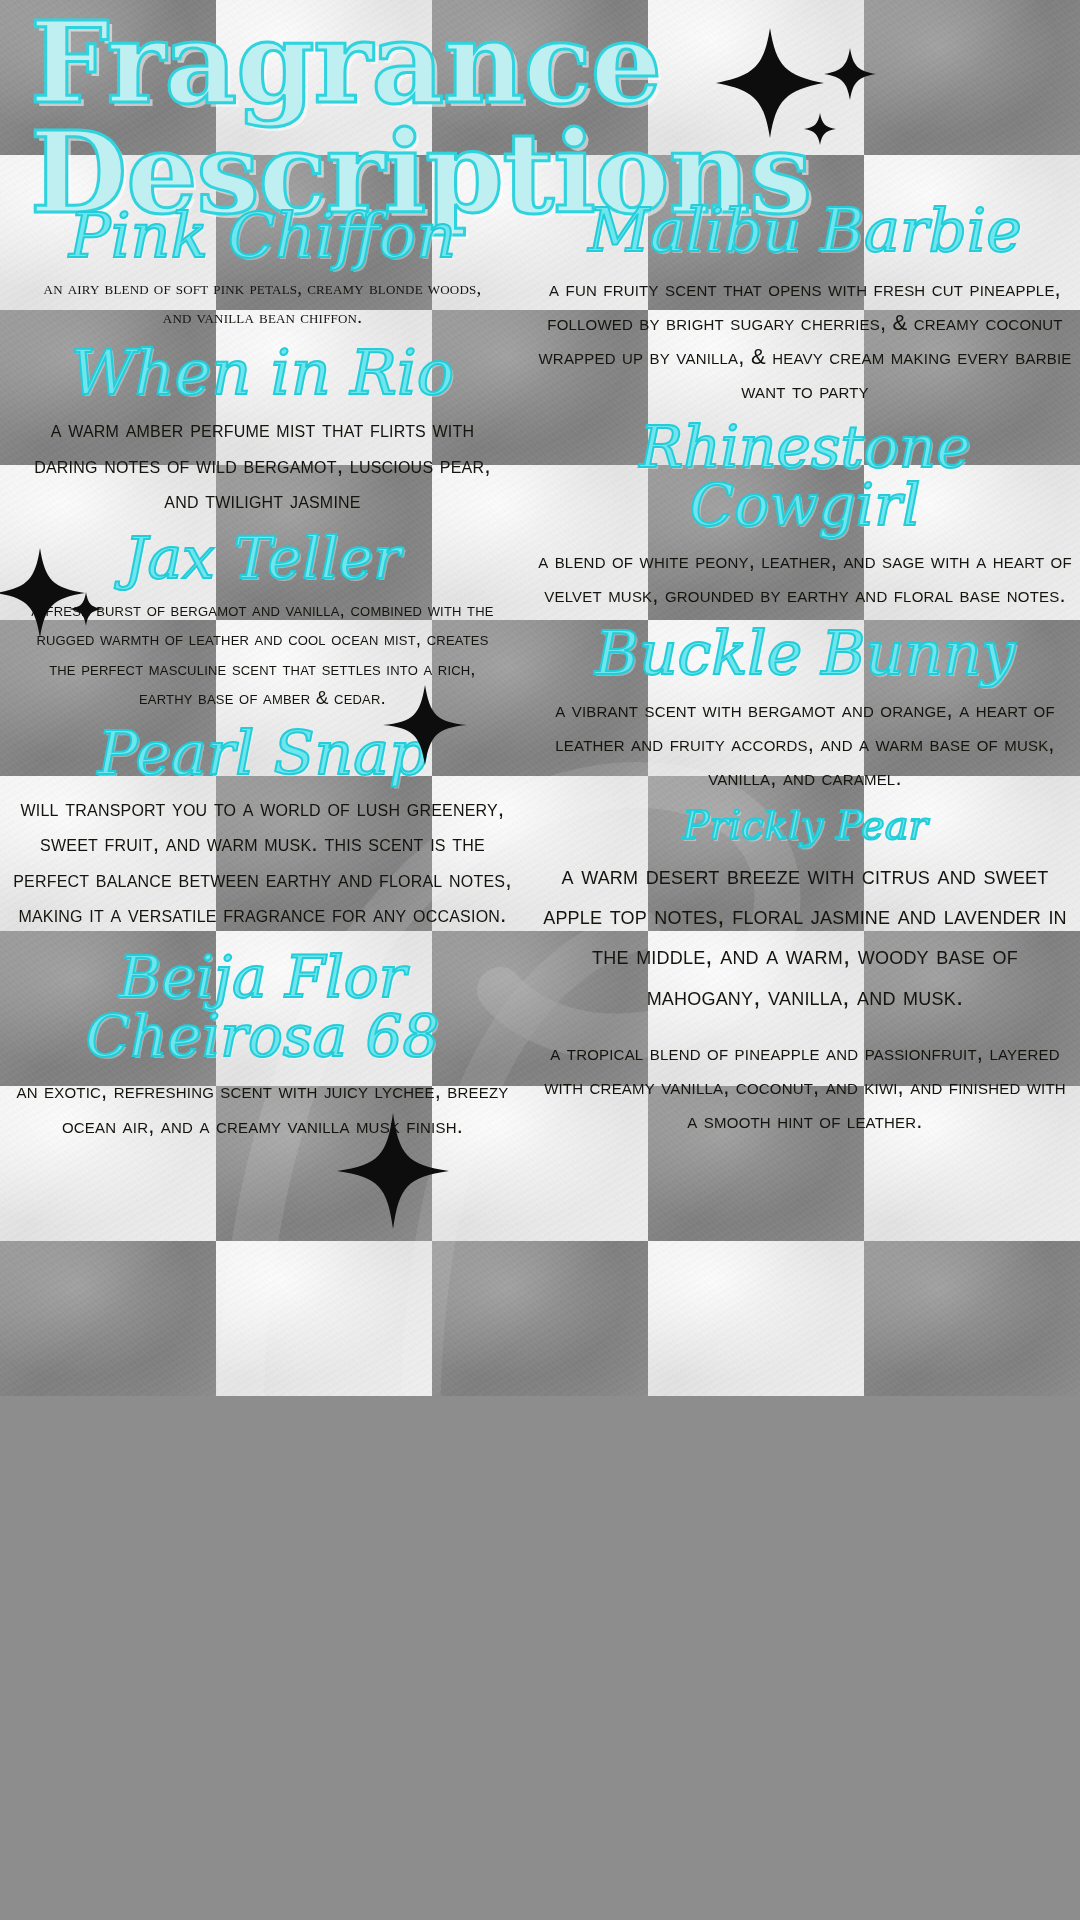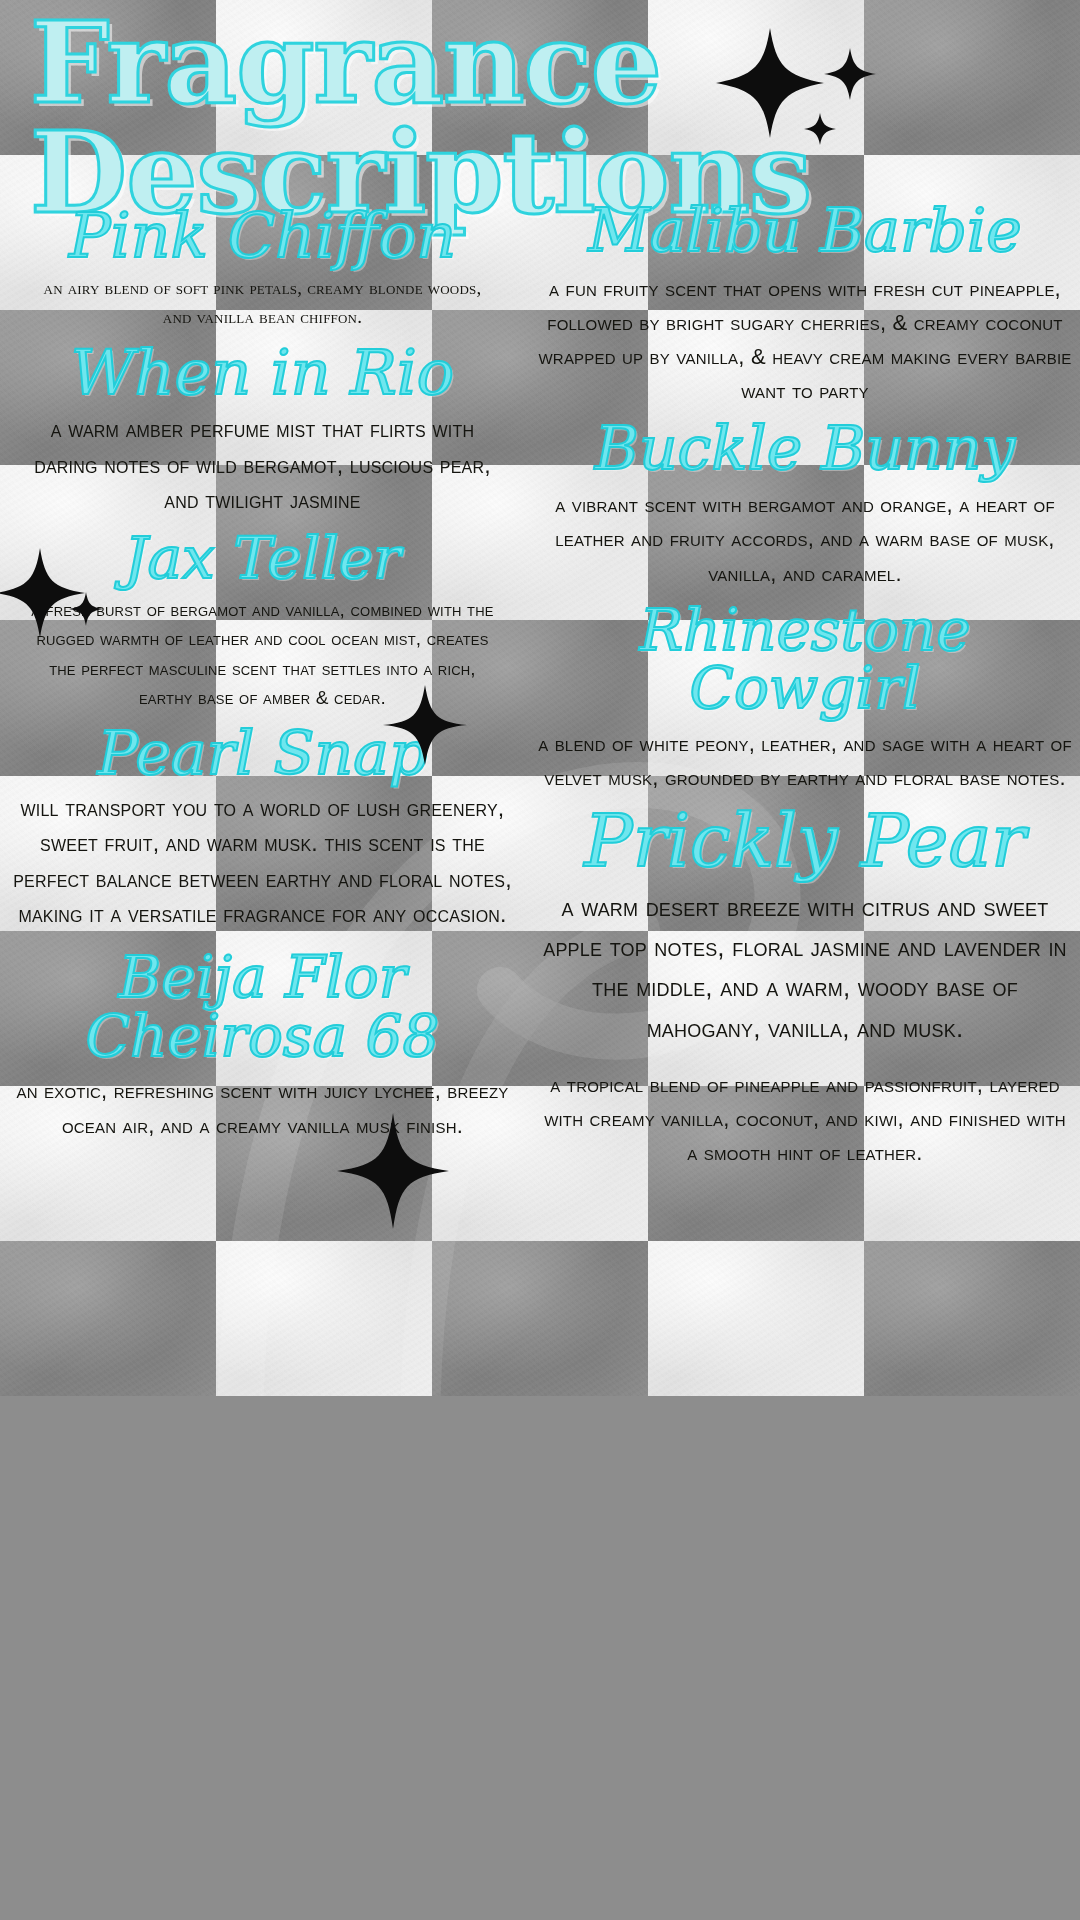--- a/index.html
+++ b/index.html
@@ -213,32 +213,32 @@
 
     </div>
 
     <div class="col col-right" style="top: 200px;">
 
       <div class="entry">
         <div class="fragrance-name" style="font-size:60px">Malibu Barbie</div>
         <div class="fragrance-desc" style="font-size:22px; padding:12px 2px 0 2px;">A fun  fruity scent that opens with fresh cut pineapple, followed by bright sugary cherries, &amp; creamy coconut wrapped up by vanilla, &amp; heavy cream making every barbie want to party</div>
       </div>
 
+      <div class="entry" style="margin-top:8px">
+        <div class="fragrance-name" style="font-size:58px">Rhinestone Cowgirl</div>
+        <div class="fragrance-desc" style="font-size:22px; padding:10px 6px 0 6px;">A blend of white peony, leather, and sage with a heart of velvet musk, grounded by earthy and floral base notes.</div>
+      </div>
+
       <div class="entry" style="margin-top:4px">
         <div class="fragrance-name" style="font-size:60px">Buckle Bunny</div>
         <div class="fragrance-desc" style="font-size:22px; padding:10px 8px 0 8px;">A vibrant scent with bergamot and orange, a heart of leather and fruity accords, and a warm base of musk, vanilla, and caramel.</div>
       </div>
 
       <div class="entry" style="margin-top:8px">
-        <div class="fragrance-name" style="font-size:58px">Rhinestone Cowgirl</div>
-        <div class="fragrance-desc" style="font-size:22px; padding:10px 6px 0 6px;">A blend of white peony, leather, and sage with a heart of velvet musk, grounded by earthy and floral base notes.</div>
-      </div>
-
-      <div class="entry" style="margin-top:8px">
-        <div class="fragrance-name" style="font-size:72px">Prickly Pear</div>
+        <div class="fragrance-name" style="font-size:40px">Prickly Pear</div>
         <div class="fragrance-desc" style="font-size:26px; padding:10px 4px 0 4px;">A warm desert breeze with citrus and sweet apple top notes, floral jasmine and lavender in the middle, and a warm, woody base of mahogany, vanilla, and musk.</div>
       </div>
 
       <div class="entry" style="margin-top:10px">
         <div class="fragrance-desc" style="font-size:22px; padding:10px 8px 0 8px;">A tropical blend of pineapple and passionfruit, layered with creamy vanilla, coconut, and kiwi, and finished with a smooth hint of leather.</div>
       </div>
 
     </div>
 
   </div>

